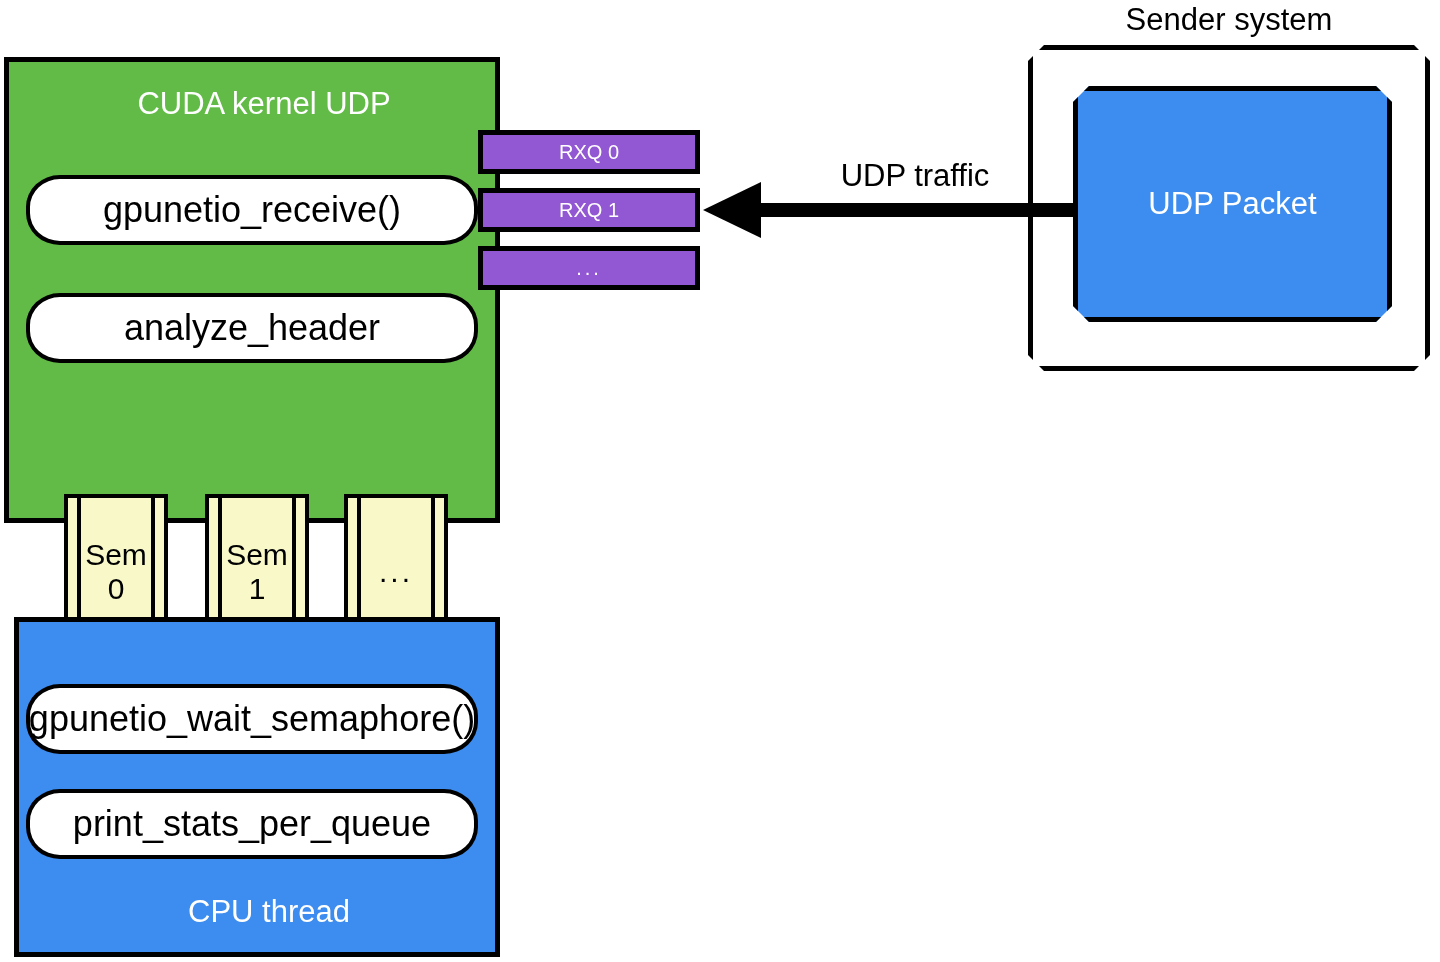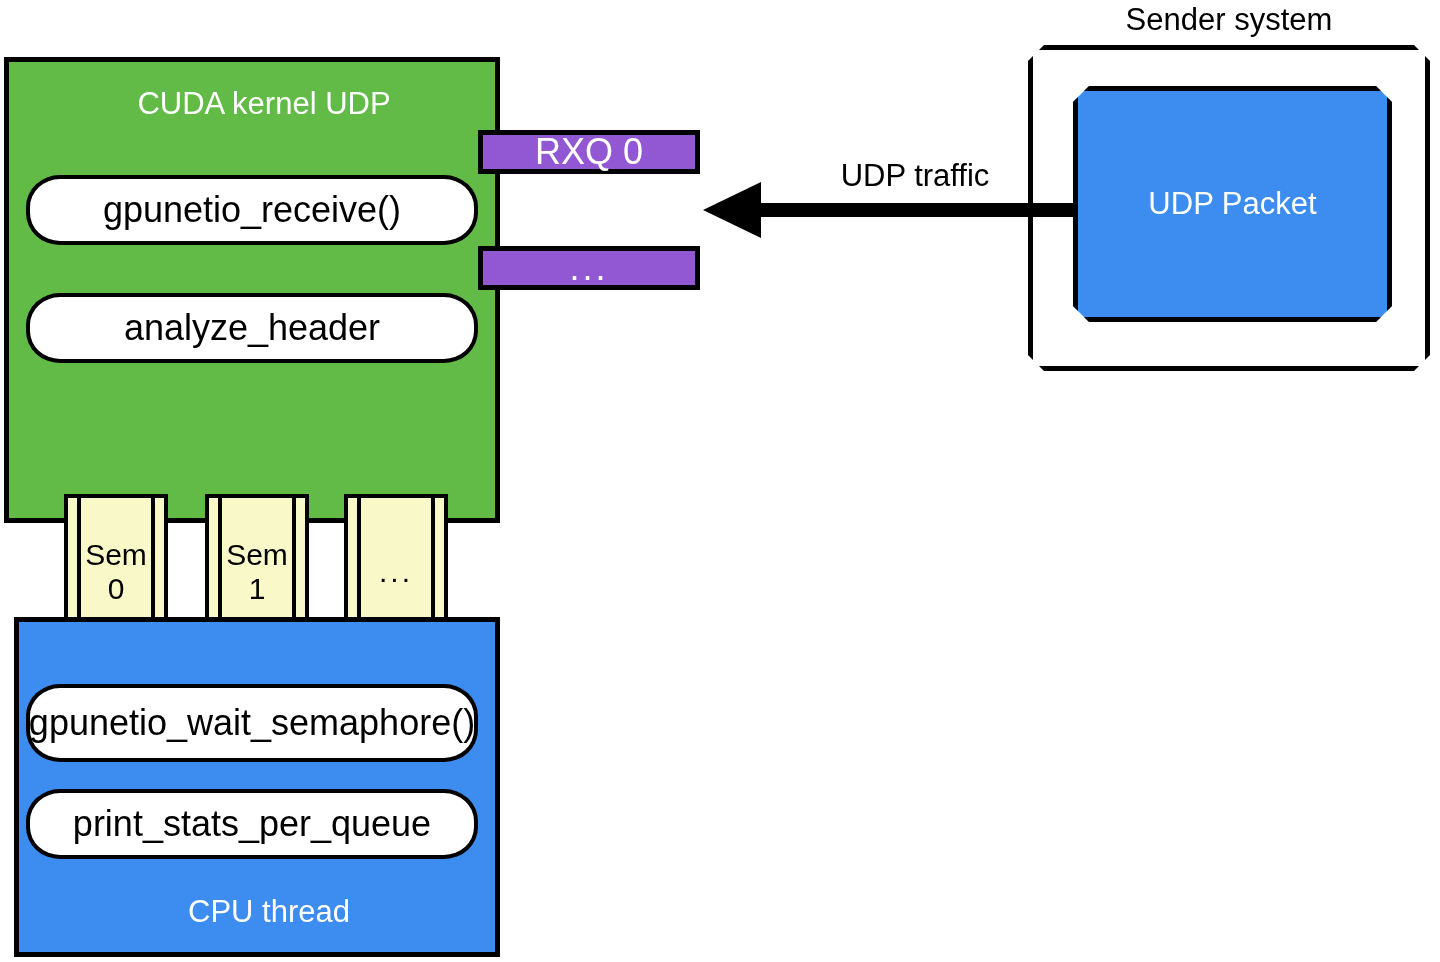--- a/index.html
+++ b/index.html
@@ -60,21 +60,21 @@
     border-radius: 34px / 32px;
     color: #000000;
     font-size: 36px;
   }
 
   
   .rxq {
     background: #9257d3;
     border: 5px solid #000000;
     color: #ffffff;
-    font-size: 36px;
+    font-size: 20px;
     left: 478px;
     width: 222px;
     height: 44px;
   }
   .rxq-dots { letter-spacing: 3px; }
 
   
   .sem {
     top: 494px;
     width: 104px;
@@ -170,20 +170,23 @@
 
   <div class="abs fn-node center-text" style="left:26px; top:293px; width:452px; height:70px;">
     <span>analyze_header</span>
   </div>
 
 
   <div class="abs rxq center-text" style="top:130px;">
     <span>RXQ 0</span>
   </div>
 
+  <div class="abs rxq center-text" style="top:188px;">
+    <span>RXQ 1</span>
+  </div>
 
   <div class="abs rxq center-text" style="top:246px;">
     <span class="rxq-dots">...</span>
   </div>
 
   <div class="abs sem" style="left:64px;">
     <div class="bar bar-l"></div>
     <div class="bar bar-r"></div>
     <div class="sem-label">
       <span>Sem</span>
@@ -205,21 +208,21 @@
     <div class="bar bar-r"></div>
     <div class="sem-label">
       <span class="rxq-dots">...</span>
     </div>
   </div>
 
   <div class="abs cpu-box">
     <div class="box-title cpu-title">CPU thread</div>
   </div>
 
-  <div class="abs fn-node center-text" style="left:26px; top:684px; width:452px; height:78px;justify-content:center;">
+  <div class="abs fn-node center-text" style="left:26px; top:684px; width:452px; height:70px;justify-content:center;">
     <span>gpunetio_wait_semaphore()</span>
   </div>
 
   <div class="abs sender-label">Sender system</div>
 
   <div class="abs fn-node center-text" style="left:26px; top:789px; width:452px; height:70px;">
     <span>print_stats_per_queue</span>
   </div>
 
   <div class="abs bevel-box sender-box"></div>

